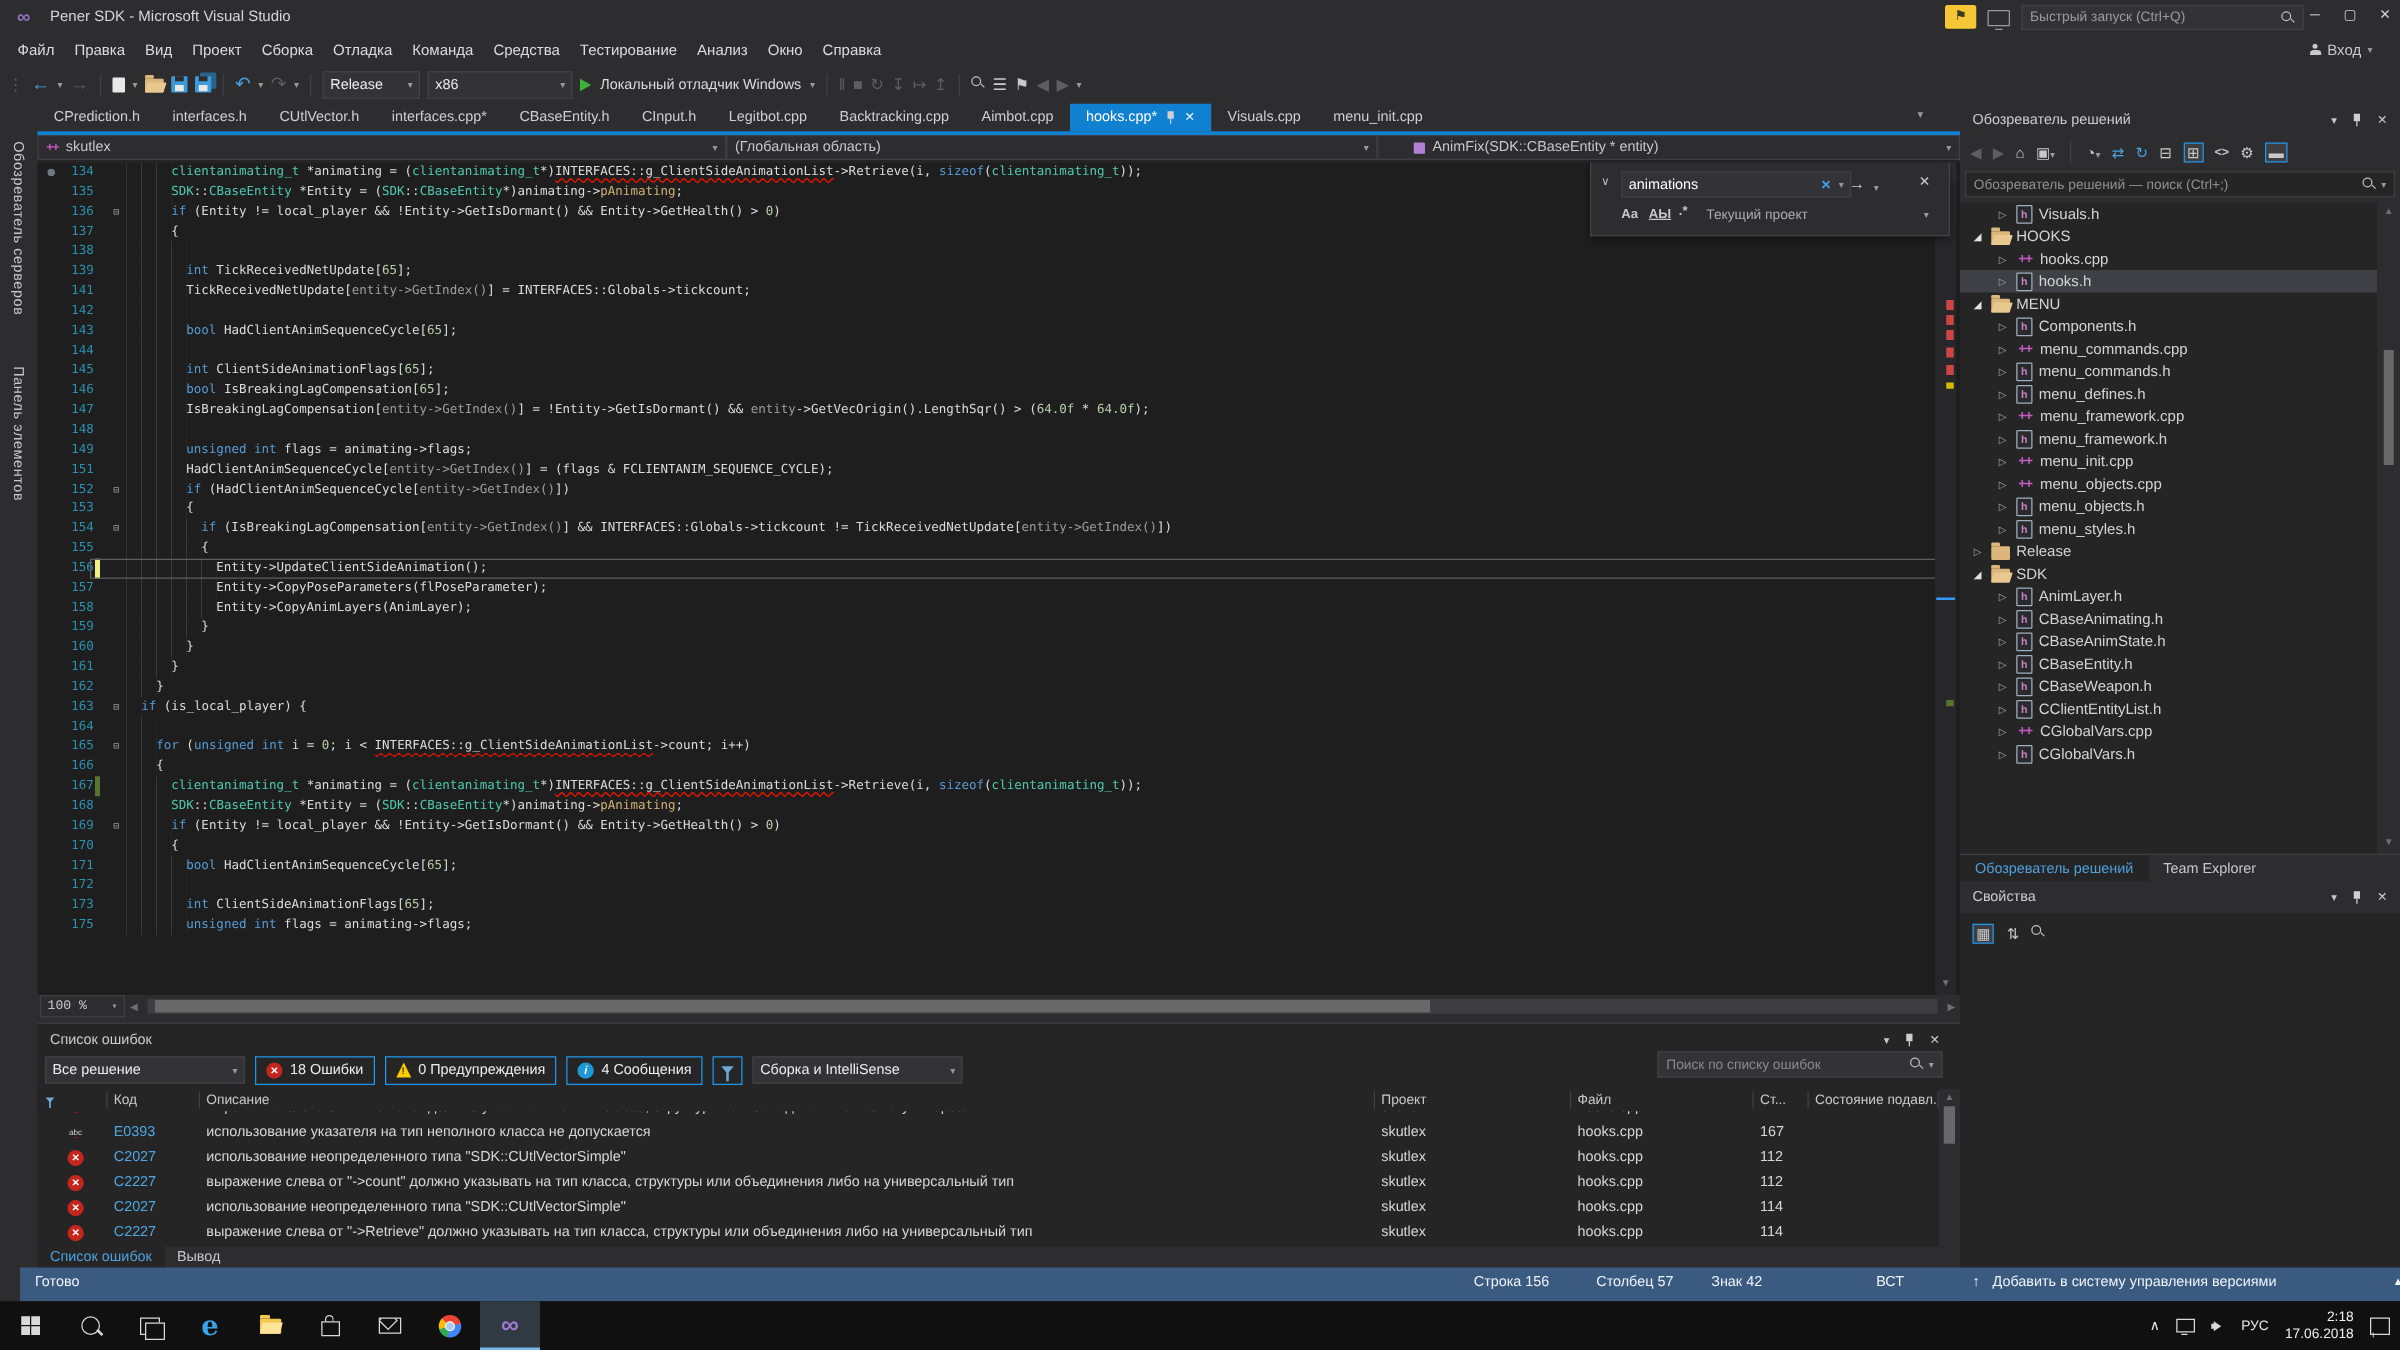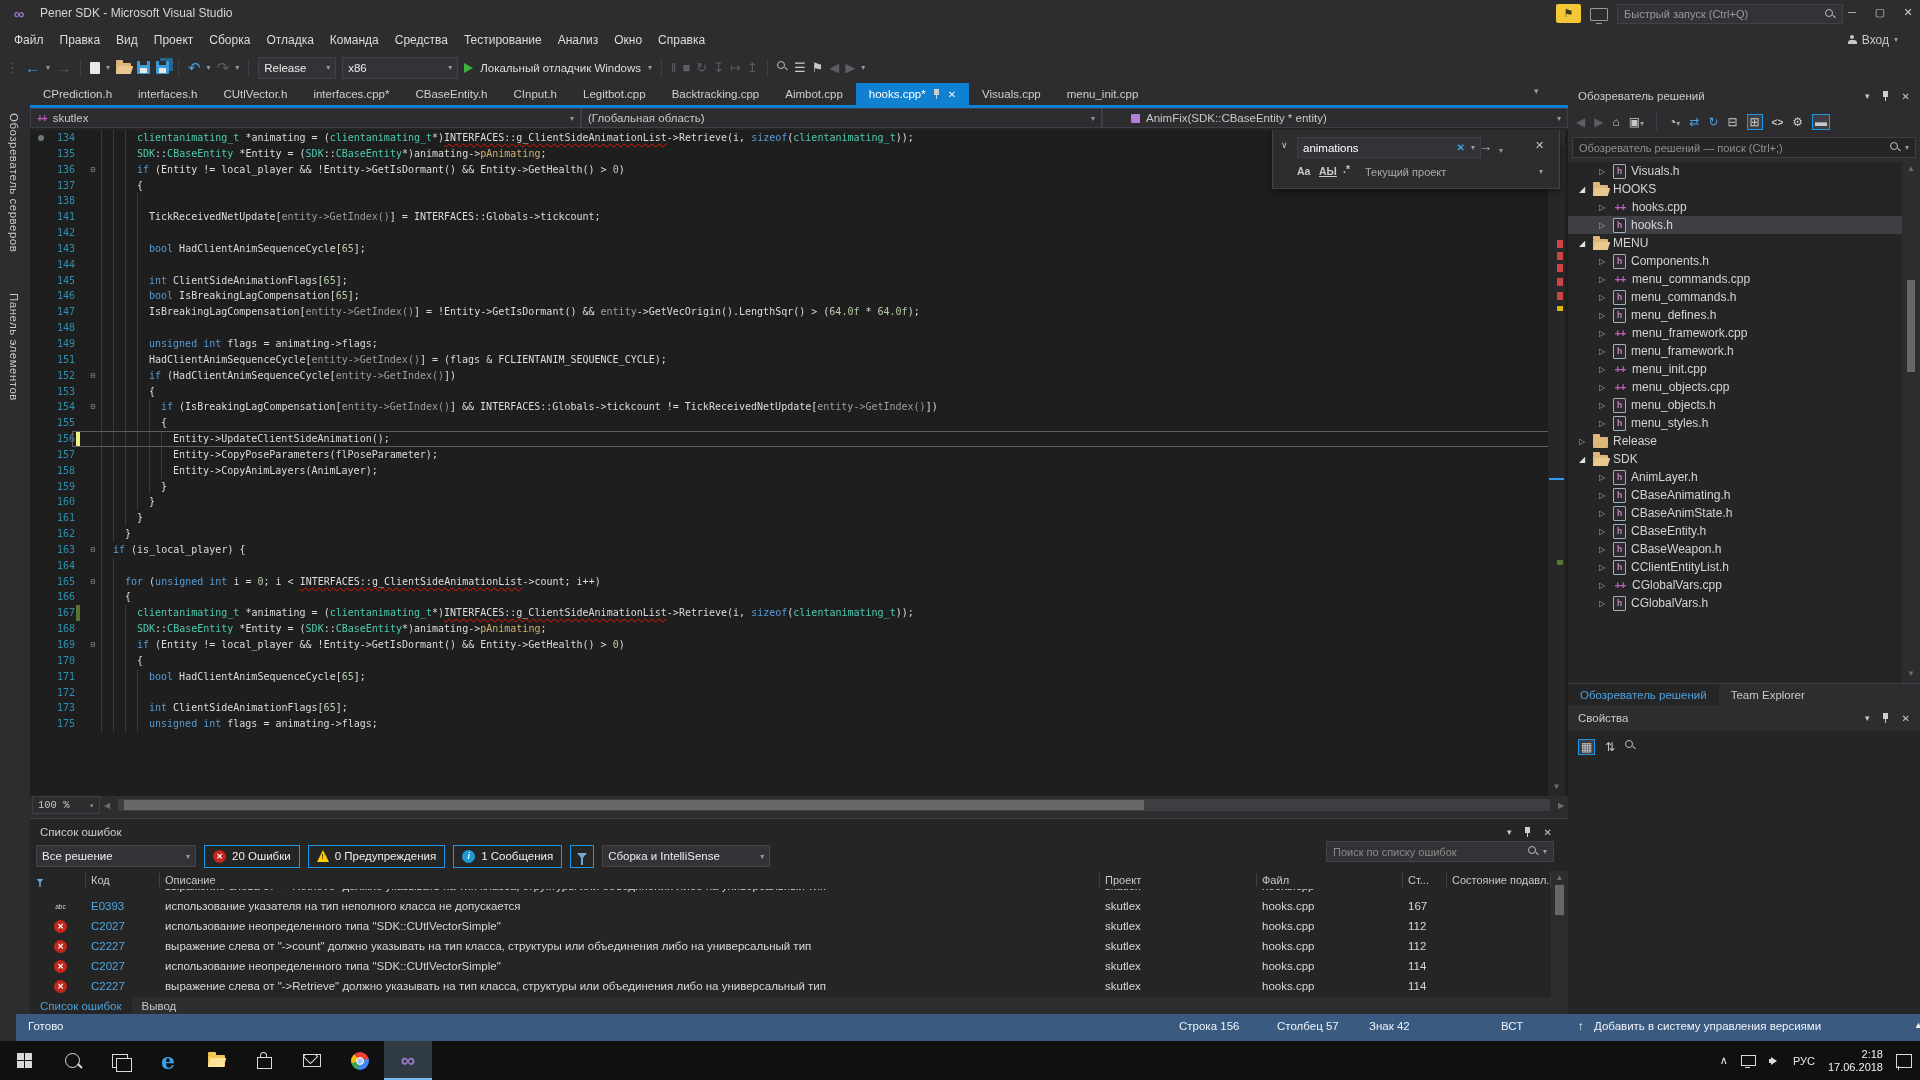--- a/index.html
+++ b/index.html
@@ -333,20 +333,21 @@
     </span>
   </div>
 
   <div class="abs" id="editor">
     <div id="code">
         <div class="cl"><span class="mdot"></span><span class="ln">134</span><span class="fold"></span><span class="ct" style="--d: 3;"><span class="sg-ty">clientanimating_t</span><span class="sg-pl"> *animating = (</span><span class="sg-ty">clientanimating_t</span><span class="sg-pl">*)</span><span class="sg-er">INTERFACES::g_ClientSideAnimationList</span><span class="sg-pl">-&gt;Retrieve(i, </span><span class="sg-kw">sizeof</span><span class="sg-pl">(</span><span class="sg-ty">clientanimating_t</span><span class="sg-pl">));</span></span></div>
         <div class="cl"><span class="ln">135</span><span class="fold"></span><span class="ct" style="--d: 3;"><span class="sg-ty">SDK</span><span class="sg-pl">::</span><span class="sg-ty">CBaseEntity</span><span class="sg-pl"> *Entity = (</span><span class="sg-ty">SDK</span><span class="sg-pl">::</span><span class="sg-ty">CBaseEntity</span><span class="sg-pl">*)animating-&gt;</span><span class="sg-gd">pAnimating</span><span class="sg-pl">;</span></span></div>
         <div class="cl"><span class="ln">136</span><span class="fold">⊟</span><span class="ct" style="--d: 3;"><span class="sg-kw">if</span><span class="sg-pl"> (Entity != local_player &amp;&amp; !Entity-&gt;GetIsDormant() &amp;&amp; Entity-&gt;GetHealth() &gt; </span><span class="sg-nu">0</span><span class="sg-pl">)</span></span></div>
         <div class="cl"><span class="ln">137</span><span class="fold"></span><span class="ct" style="--d: 3;"><span class="sg-pl">{</span></span></div>
         <div class="cl"><span class="ln">138</span><span class="fold"></span><span class="ct" style="--d: 4;"></span></div>
+        <div class="cl"><span class="ln">139</span><span class="fold"></span><span class="ct" style="--d: 4;"><span class="sg-kw">int</span><span class="sg-pl"> TickReceivedNetUpdate[</span><span class="sg-nu">65</span><span class="sg-pl">];</span></span></div>
         <div class="cl"><span class="ln">141</span><span class="fold"></span><span class="ct" style="--d: 4;"><span class="sg-pl">TickReceivedNetUpdate[</span><span class="sg-dm">entity-&gt;GetIndex()</span><span class="sg-pl">] = INTERFACES::Globals-&gt;tickcount;</span></span></div>
         <div class="cl"><span class="ln">142</span><span class="fold"></span><span class="ct" style="--d: 4;"></span></div>
         <div class="cl"><span class="ln">143</span><span class="fold"></span><span class="ct" style="--d: 4;"><span class="sg-kw">bool</span><span class="sg-pl"> HadClientAnimSequenceCycle[</span><span class="sg-nu">65</span><span class="sg-pl">];</span></span></div>
         <div class="cl"><span class="ln">144</span><span class="fold"></span><span class="ct" style="--d: 4;"></span></div>
         <div class="cl"><span class="ln">145</span><span class="fold"></span><span class="ct" style="--d: 4;"><span class="sg-kw">int</span><span class="sg-pl"> ClientSideAnimationFlags[</span><span class="sg-nu">65</span><span class="sg-pl">];</span></span></div>
         <div class="cl"><span class="ln">146</span><span class="fold"></span><span class="ct" style="--d: 4;"><span class="sg-kw">bool</span><span class="sg-pl"> IsBreakingLagCompensation[</span><span class="sg-nu">65</span><span class="sg-pl">];</span></span></div>
         <div class="cl"><span class="ln">147</span><span class="fold"></span><span class="ct" style="--d: 4;"><span class="sg-pl">IsBreakingLagCompensation[</span><span class="sg-dm">entity-&gt;GetIndex()</span><span class="sg-pl">] = !Entity-&gt;GetIsDormant() &amp;&amp; </span><span class="sg-dm">entity</span><span class="sg-pl">-&gt;GetVecOrigin().LengthSqr() &gt; (</span><span class="sg-nu">64.0f</span><span class="sg-pl"> * </span><span class="sg-nu">64.0f</span><span class="sg-pl">);</span></span></div>
         <div class="cl"><span class="ln">148</span><span class="fold"></span><span class="ct" style="--d: 4;"></span></div>
         <div class="cl"><span class="ln">149</span><span class="fold"></span><span class="ct" style="--d: 4;"><span class="sg-kw">unsigned</span><span class="sg-pl"> </span><span class="sg-kw">int</span><span class="sg-pl"> flags = animating-&gt;flags;</span></span></div>
         <div class="cl"><span class="ln">151</span><span class="fold"></span><span class="ct" style="--d: 4;"><span class="sg-pl">HadClientAnimSequenceCycle[</span><span class="sg-dm">entity-&gt;GetIndex()</span><span class="sg-pl">] = (flags &amp; FCLIENTANIM_SEQUENCE_CYCLE);</span></span></div>
@@ -614,29 +615,29 @@
         <span style="font-size:10px;">✕</span>
       </span>
     </div>
     <div id="eltoolbar">
       <span class="combo" style="width:148px;">
         <span>Все решение</span>
           <span class="dn">▾</span>
       </span>
       <span class="elbtn">
         <span class="err-ic">✕</span>
-        <span>20 Ошибки</span>
+        <span>18 Ошибки</span>
       </span>
       <span class="elbtn">
         <span class="warn-ic"></span>
         <span>0 Предупреждения</span>
       </span>
       <span class="elbtn">
         <span class="info-ic">i</span>
-        <span>1 Сообщения</span>
+        <span>4 Сообщения</span>
       </span>
       <span class="elbtn" style="padding:0 6px;">
           <span class="ic-funnel"></span>
         </span>
       <span class="combo" style="width:156px;">
         <span>Сборка и IntelliSense</span>
           <span class="dn">▾</span>
       </span>
       <span id="elsearch">
         <span>Поиск по списку ошибок</span>

